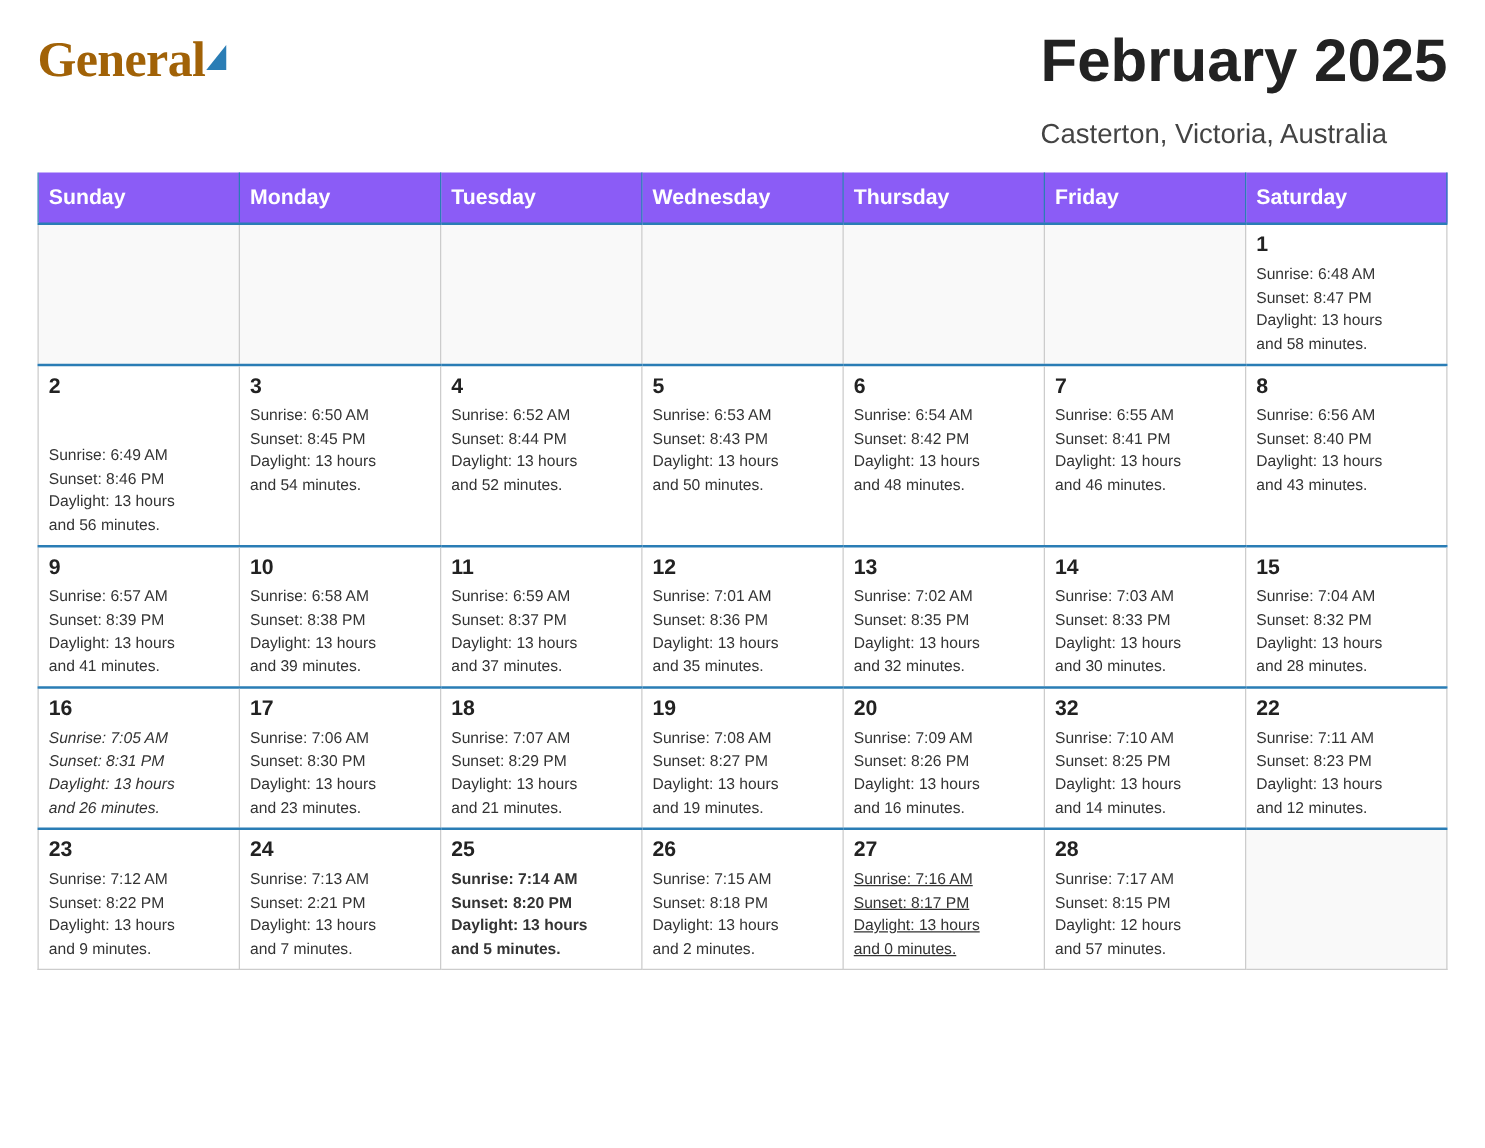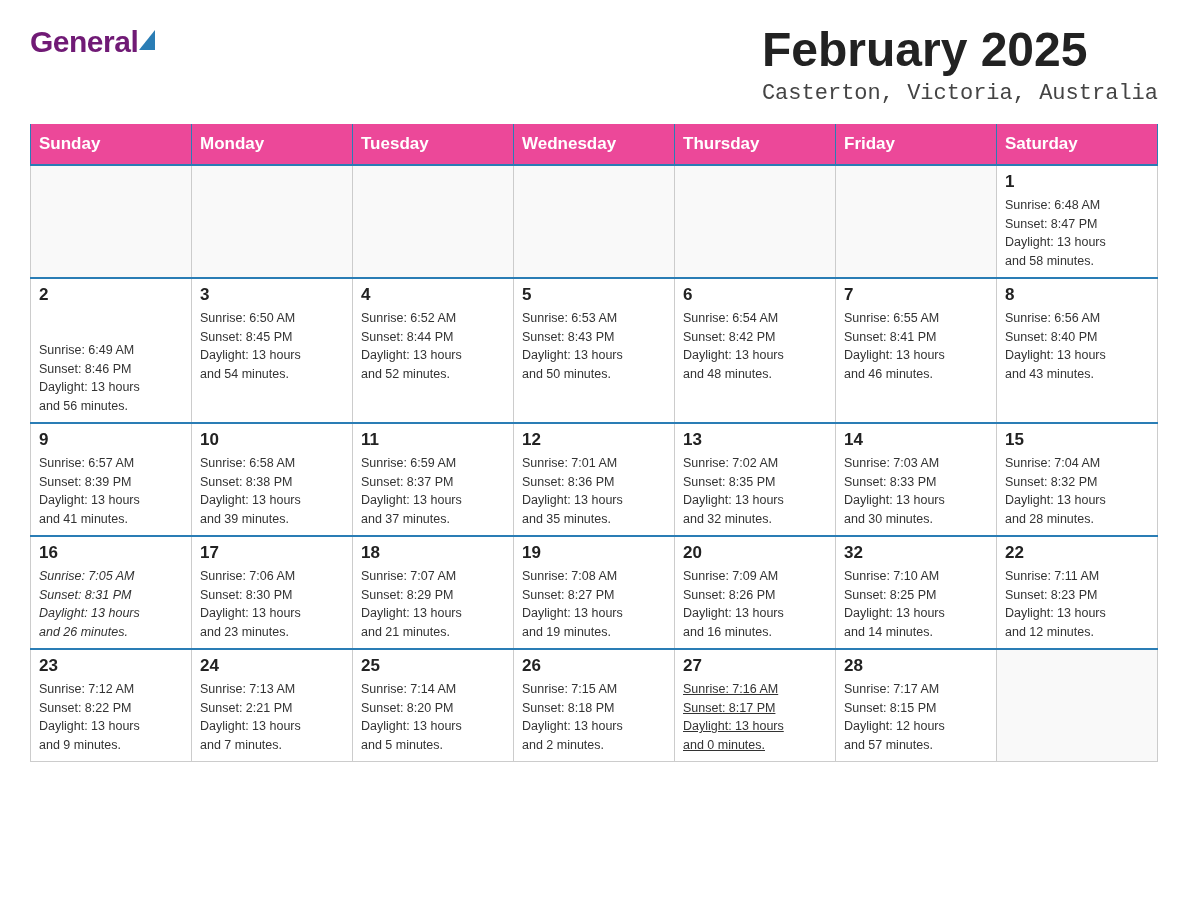--- a/index.html
+++ b/index.html
@@ -21,30 +21,29 @@
     }
     .month-title {
       font-size: 48px;
       font-weight: bold;
       color: #222;
       line-height: 1.1;
     }
     .location {
       font-size: 22px;
       color: #444;
-      margin-top: 4px;
-      font-family: Liberation Mono, monospace;
+      margin-top: 17px;
     }
     .calendar {
       width: 100%;
       border-collapse: collapse;
       margin-top: 4px;
     }
     .calendar th {
-      background: #ec4899;
+      background: #8b5cf6;
       color: #fff;
       font-size: 17px;
       font-weight: bold;
       padding: 10px 8px;
       text-align: left;
       border: 1px solid #2a7db5;
     }
     .calendar td {
       vertical-align: top;
       border: 1px solid #ccc;
@@ -73,24 +72,25 @@
       line-height: 1.5;
     }
     .empty-cell {
       background: #f9f9f9;
     }
     .logo-row {
       display: flex;
       align-items: center;
     }
     .logo-word {
-      font-size: 30px;
-      font-weight: bold;
-      color: #701a75;
+      font-size: 40px;
+      font-weight: bold;
+      color: #a16207;
       letter-spacing: -0.5px;
+      font-family: Liberation Serif, serif;
     }
     .logo-triangle {
       display: inline-block;
       width: 0;
       height: 0;
       border-style: solid;
       border-width: 0 0 20px 16px;
       border-color: transparent transparent #2a7db5 transparent;
       margin-left: 1px;
       vertical-align: middle;
@@ -314,21 +314,21 @@
         </td>
         <td>
           <span class="day-number">24</span>
           <div class="day-info" style="white-space: pre-line;">Sunrise: 7:13 AM
 Sunset: 2:21 PM
 Daylight: 13 hours
 and 7 minutes.</div>
         </td>
         <td>
           <span class="day-number">25</span>
-          <div class="day-info" style="white-space: pre-line;">Sunrise: 7:14 AM
+          <div class="day-info" style="white-space: pre-line; font-weight: bold;">Sunrise: 7:14 AM
 Sunset: 8:20 PM
 Daylight: 13 hours
 and 5 minutes.</div>
         </td>
         <td>
           <span class="day-number">26</span>
           <div class="day-info" style="white-space: pre-line;">Sunrise: 7:15 AM
 Sunset: 8:18 PM
 Daylight: 13 hours
 and 2 minutes.</div>

